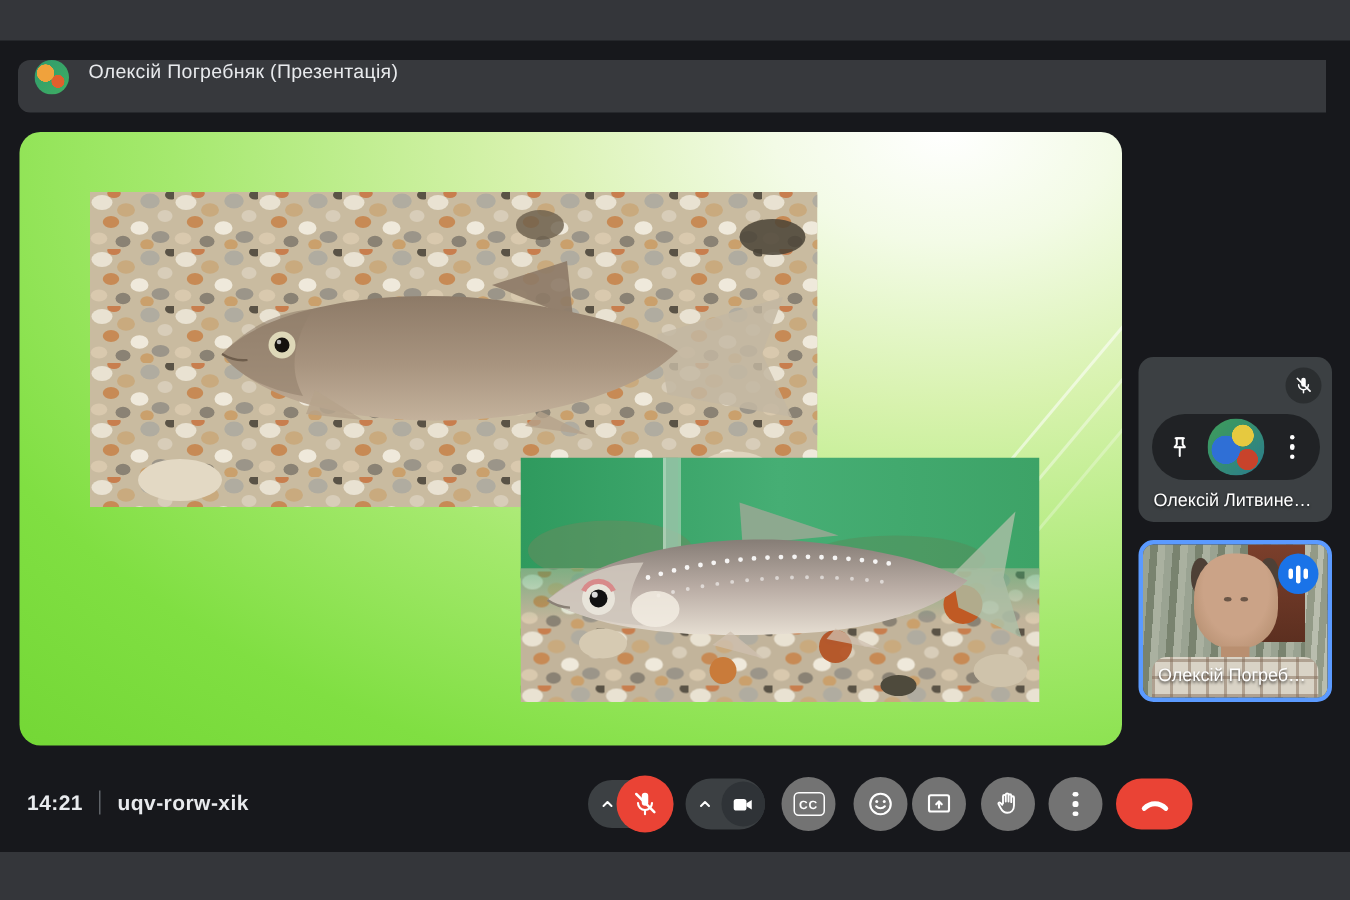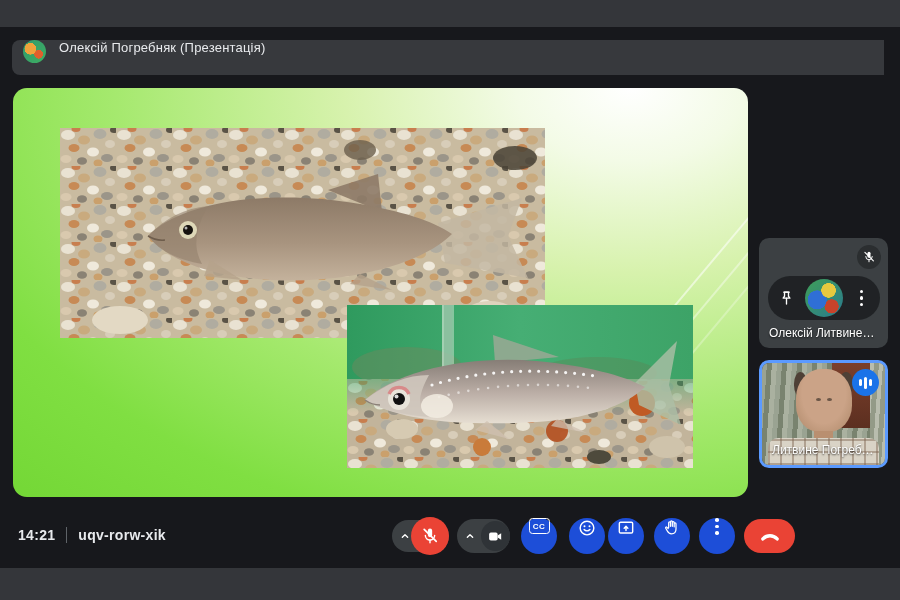--- a/index.html
+++ b/index.html
@@ -76,22 +76,22 @@
   .vf-shirt{position:absolute;left:5%;bottom:0;width:90%;height:26%;border-radius:10px 10px 0 0;
     background:
       repeating-linear-gradient(90deg, rgba(125,100,80,.45) 0 2px, rgba(0,0,0,0) 2px 12px),
       repeating-linear-gradient(0deg, rgba(125,100,80,.45) 0 2px, rgba(0,0,0,0) 2px 12px),
       #d9d3c6;}
 
   
   .meeting-info{position:absolute;left:18px;top:527px;display:flex;align-items:center;gap:11px;
     font-size:14px;font-weight:bold;letter-spacing:.3px;color:#e8eaed;}
   .info-divider{width:1px;height:16px;background:#5f6368;}
-  .ctl{position:absolute;top:518px;width:36px;height:36px;border-radius:50%;background:#1d4ed8;
-    display:flex;align-items:flex-start;justify-content:center;}
+  .ctl{position:absolute;top:518px;width:36px;height:36px;border-radius:50%;background:#737373;
+    display:flex;align-items:center;justify-content:center;}
   .pillgrp{position:absolute;border-radius:17px;background:#3c4043;display:flex;align-items:center;}
   .mic-pill{left:392px;top:520px;width:57px;height:32px;}
   .cam-pill{left:457px;top:519px;width:53px;height:34px;padding-left:4px;box-sizing:border-box;}
   .chev{width:18px;height:18px;display:flex;align-items:center;justify-content:center;}
   .mic-red{position:absolute;left:411px;top:517px;width:38px;height:38px;border-radius:50%;background:#ea4335;
     display:flex;align-items:center;justify-content:center;}
   .cam-inner{width:30px;height:30px;border-radius:50%;background:#2f3337;display:flex;align-items:center;justify-content:center;margin-left:2px;}
   .cc-box{width:19px;height:14px;border:1.6px solid #fff;border-radius:3.5px;display:flex;align-items:center;justify-content:center;
     font-size:8px;font-weight:bold;letter-spacing:.5px;color:#fff;}
   .end-call{position:absolute;left:744px;top:519px;width:51px;height:34px;border-radius:17px;background:#ea4335;
@@ -262,21 +262,21 @@
           </span>
       </span>
       <span class="vf-neck"></span>
       <span class="vf-shirt"></span>
     </div>
     <span class="audio-badge">
         <i></i>
         <i></i>
         <i></i>
       </span>
-    <span class="tile-name">Литвине Погреб…</span>
+    <span class="tile-name">Олексій Погреб…</span>
   </div>
 
   <div class="meeting-info">
     <span>14:21</span>
     <span class="info-divider"></span>
     <span>uqv-rorw-xik</span>
   </div>
 
   <div class="pillgrp mic-pill">
     <span class="chev" style="margin-left:4px;">

